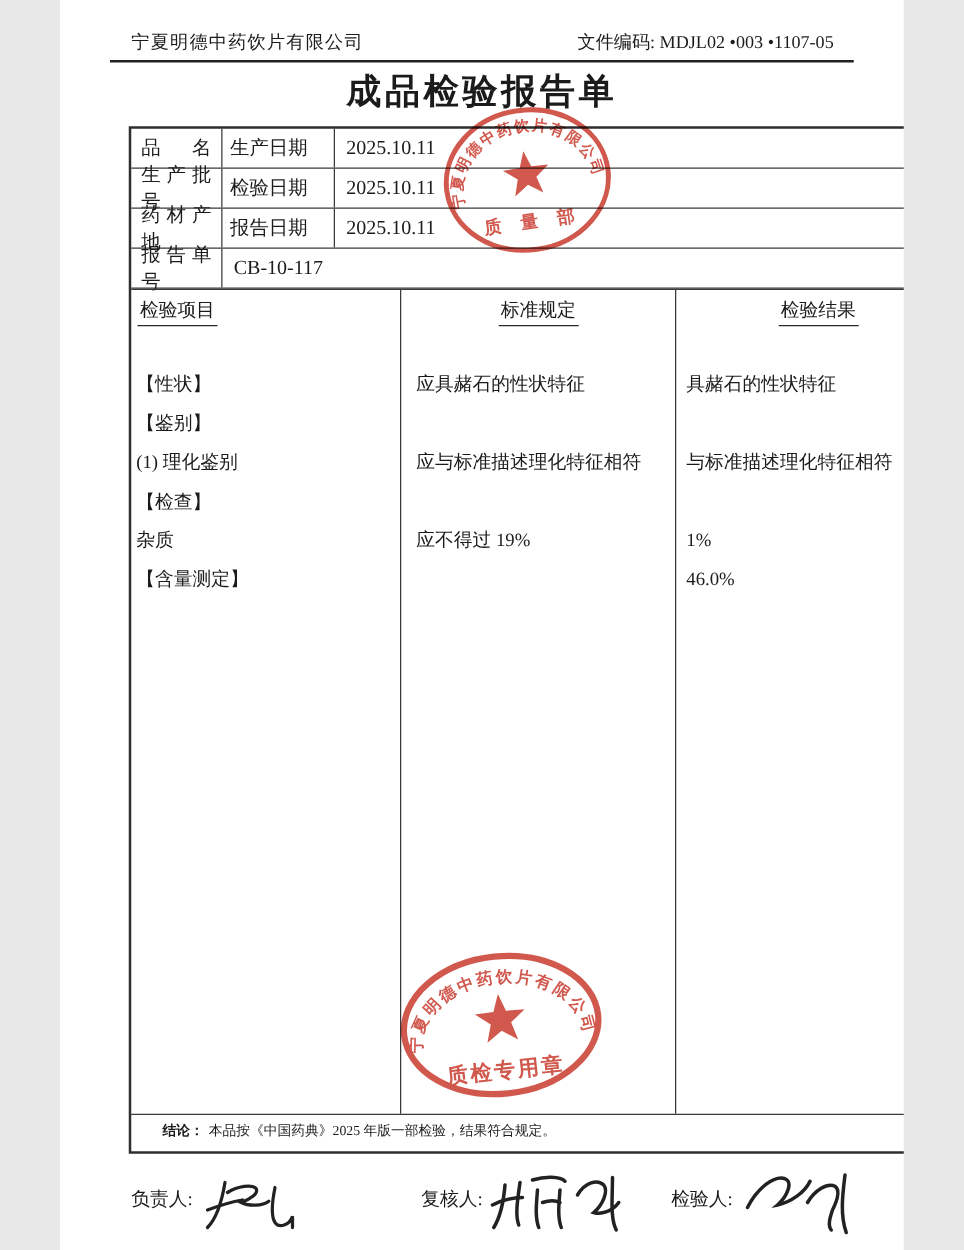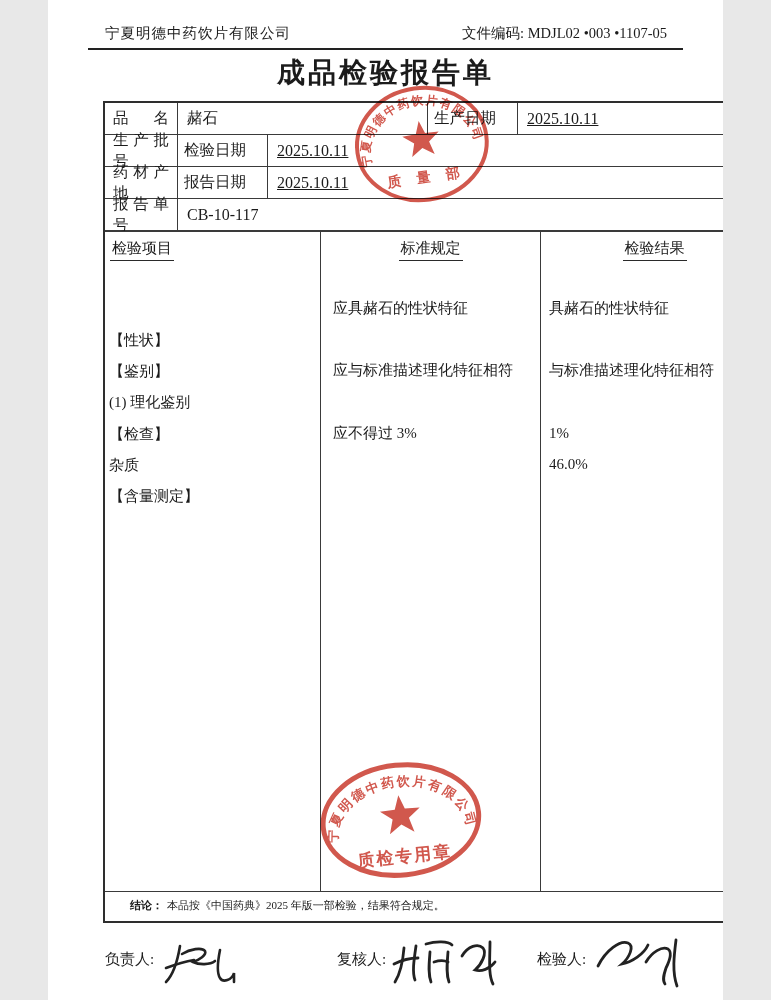--- a/index.html
+++ b/index.html
@@ -19,35 +19,35 @@
     border:2px solid #2e2e2e;box-sizing:border-box;background:transparent;}
   
   .info-row{display:flex;height:32px;border-bottom:1px solid #3a3a3a;box-sizing:border-box;
     font-size:15.5px;align-items:center;}
   .info-row:last-of-type{border-bottom:none;}
   .cell{box-sizing:border-box;height:100%;display:flex;align-items:center;}
   .cell-label{width:73px;border-right:1px solid #3a3a3a;padding:0 8px;}
   .cell-label span{display:inline-block;width:100%;text-align:justify;text-align-last:justify;}
   .cell-value{width:250px;border-right:1px solid #3a3a3a;padding:0 9px;}
   .cell-label2{width:90px;border-right:1px solid #3a3a3a;padding:0 6px;}
-  .cell-value2{flex:1;padding:0 9px;text-decoration:underline;}
+  .cell-value2{flex:1;padding:0 9px;}
   .cell-value-wide{flex:1;padding:0 9px;border-right:none;}
   .num{font-family:"Liberation Serif","DejaVu Serif",serif;font-size:16px;}
   
   .detail{position:relative;height:660px;border-top:1px solid #3a3a3a;box-sizing:border-box;}
   .vline{position:absolute;top:0;bottom:0;width:1px;background:#3a3a3a;}
   .vline.v1{left:215px;} .vline.v2{left:435px;}
   .dcol{position:absolute;top:0;bottom:0;}
   .dcol.c1{left:0;width:215px;} .dcol.c2{left:216px;width:219px;} .dcol.c3{left:436px;width:227px;}
   .dcol-header{position:absolute;top:7px;width:100%;font-size:15px;}
   .dcol.c1 .dcol-header{text-align:left;padding-left:5px;box-sizing:border-box;}
   .dcol.c2 .dcol-header,.dcol.c3 .dcol-header{text-align:center;}
   .dcol-header span{display:inline-block;border-bottom:1px solid #2a2a2a;padding:0 2px 2px 2px;}
   .dcell{position:absolute;width:100%;font-size:15px;line-height:20px;box-sizing:border-box;white-space:nowrap;}
-  .dcol.c1 .dcell{padding-left:4px;margin-top:32px;}
+  .dcol.c1 .dcell{padding-left:4px;}
   .dcol.c2 .dcell{padding-left:12px;}
   .dcol.c3 .dcell{padding-left:8px;}
   .r0{top:66px;} .r1{top:97px;font-family:Liberation Serif, serif;} .r2{top:128px;} .r3{top:160px;} .r4{top:191px;} .r5{top:222px;}
   
   .conclusion{position:absolute;left:0;right:0;bottom:0;height:30px;border-top:1px solid #3a3a3a;
     box-sizing:border-box;font-size:11px;line-height:27px;padding-left:25px;white-space:nowrap;}
   .conclusion .c-label{font-weight:bold;margin-right:4px;}
   
   .stamp{position:absolute;mix-blend-mode:multiply;opacity:.85;}
   .stamp-top{left:303px;top:83px;transform:rotate(-8deg);}
@@ -66,21 +66,20 @@
   <div class="hdr-code">文件编码: MDJL02 •003 •1107-05</div>
   <div class="hdr-rule"></div>
   <div class="doc-title">成品检验报告单</div>
 
   <div class="doc-box">
 
     <div class="info-row">
       <div class="cell cell-label">
           <span>品名</span>
         </div>
-      <div class="cell cell-value">赭石</div>
       <div class="cell cell-label2">生产日期</div>
       <div class="cell cell-value2 num">2025.10.11</div>
     </div>
     <div class="info-row">
       <div class="cell cell-label">
           <span>生产批号</span>
         </div>
       <div class="cell cell-label2">检验日期</div>
       <div class="cell cell-value2 num">2025.10.11</div>
     </div>
@@ -111,21 +110,21 @@
         <div class="dcell r4">杂质</div>
         <div class="dcell r5">【含量测定】</div>
       </div>
 
       <div class="dcol c2">
         <div class="dcol-header"><span>标准规定</span></div>
         <div class="dcell r0">应具赭石的性状特征</div>
         <div class="dcell r1"></div>
         <div class="dcell r2">应与标准描述理化特征相符</div>
         <div class="dcell r3"></div>
-        <div class="dcell r4">应不得过 3%</div>
+        <div class="dcell r4">应不得过 19%</div>
       </div>
 
       <div class="dcol c3">
         <div class="dcol-header"><span>检验结果</span></div>
         <div class="dcell r0">具赭石的性状特征</div>
         <div class="dcell r1"></div>
         <div class="dcell r2">与标准描述理化特征相符</div>
         <div class="dcell r3"></div>
         <div class="dcell r4">1%</div>
         <div class="dcell r5">46.0%</div>

